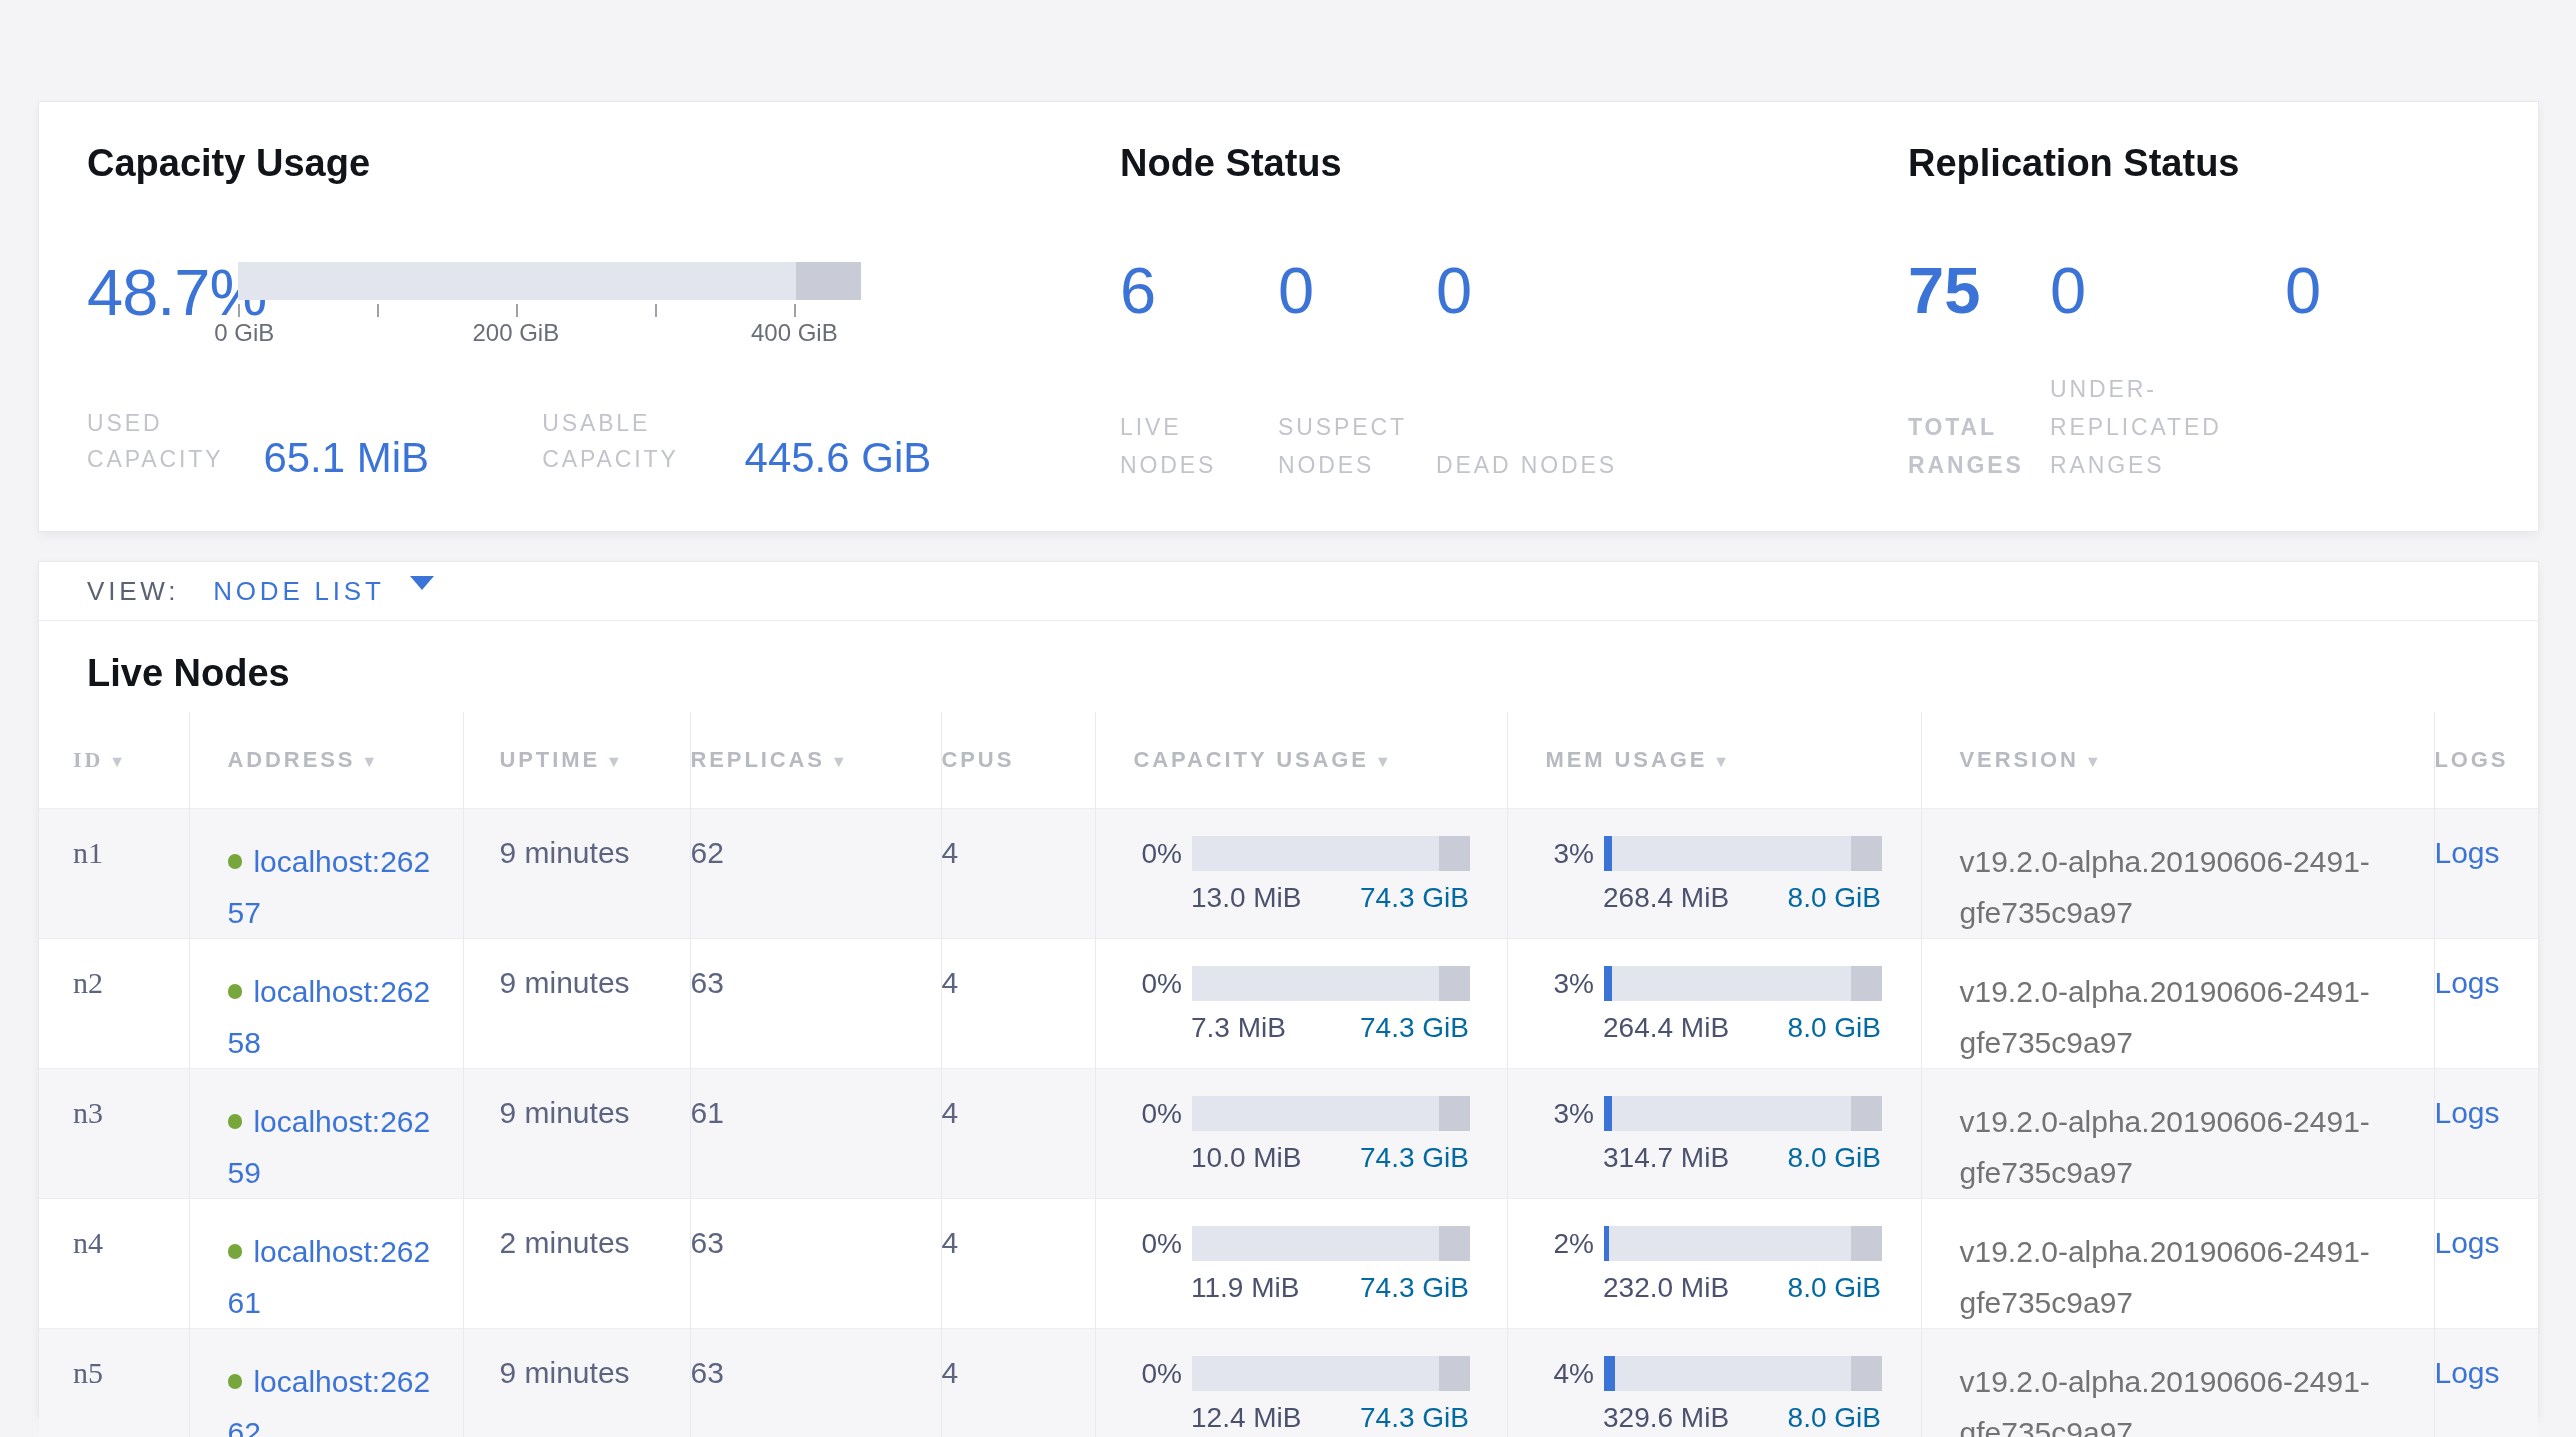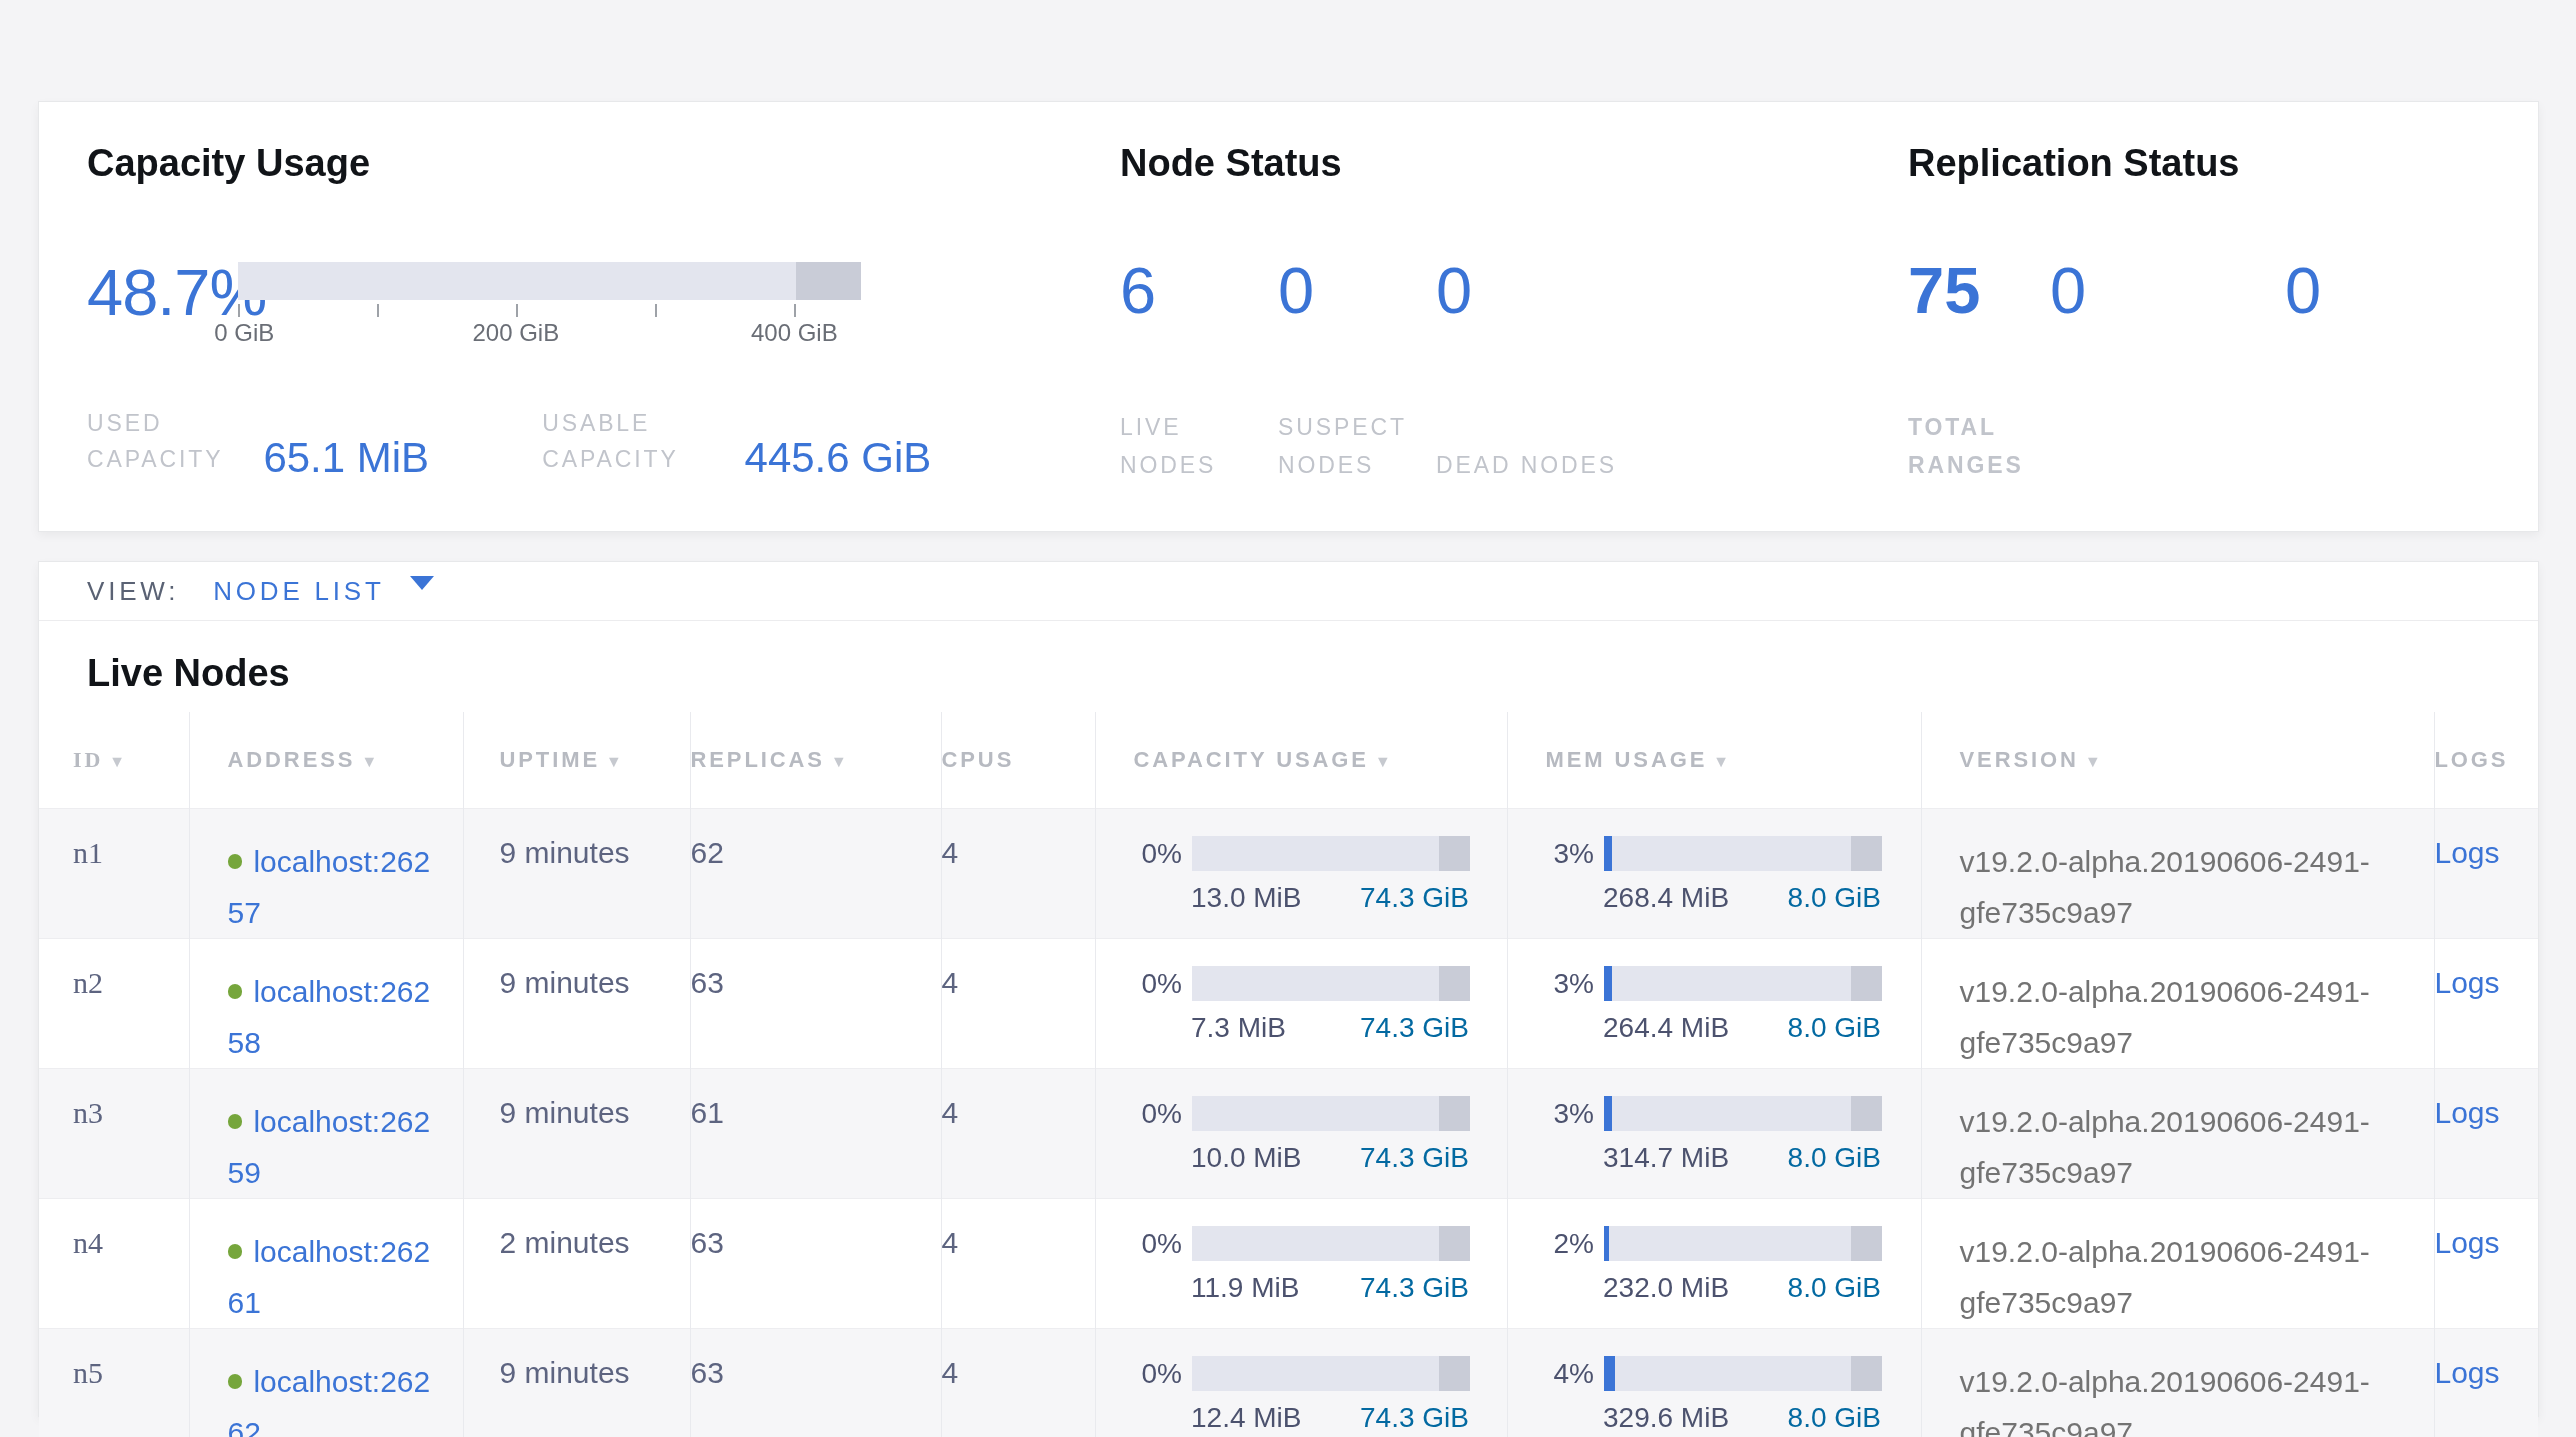--- a/index.html
+++ b/index.html
@@ -206,20 +206,21 @@
 
     <div class="summary-section sec-repl">
       <div class="section-title">Replication Status</div>
       <div class="status-items">
         <div class="status-item">
           <div class="status-value">75</div>
           <div class="status-label">TOTAL RANGES</div>
         </div>
         <div class="status-item">
           <div class="status-value">0</div>
+          <div class="status-label">UNDER-REPLICATED RANGES</div>
         </div>
         <div class="status-item">
           <div class="status-value">0</div>
         </div>
       </div>
     </div>
   </div>
 
   <div class="nodes-panel">
 

